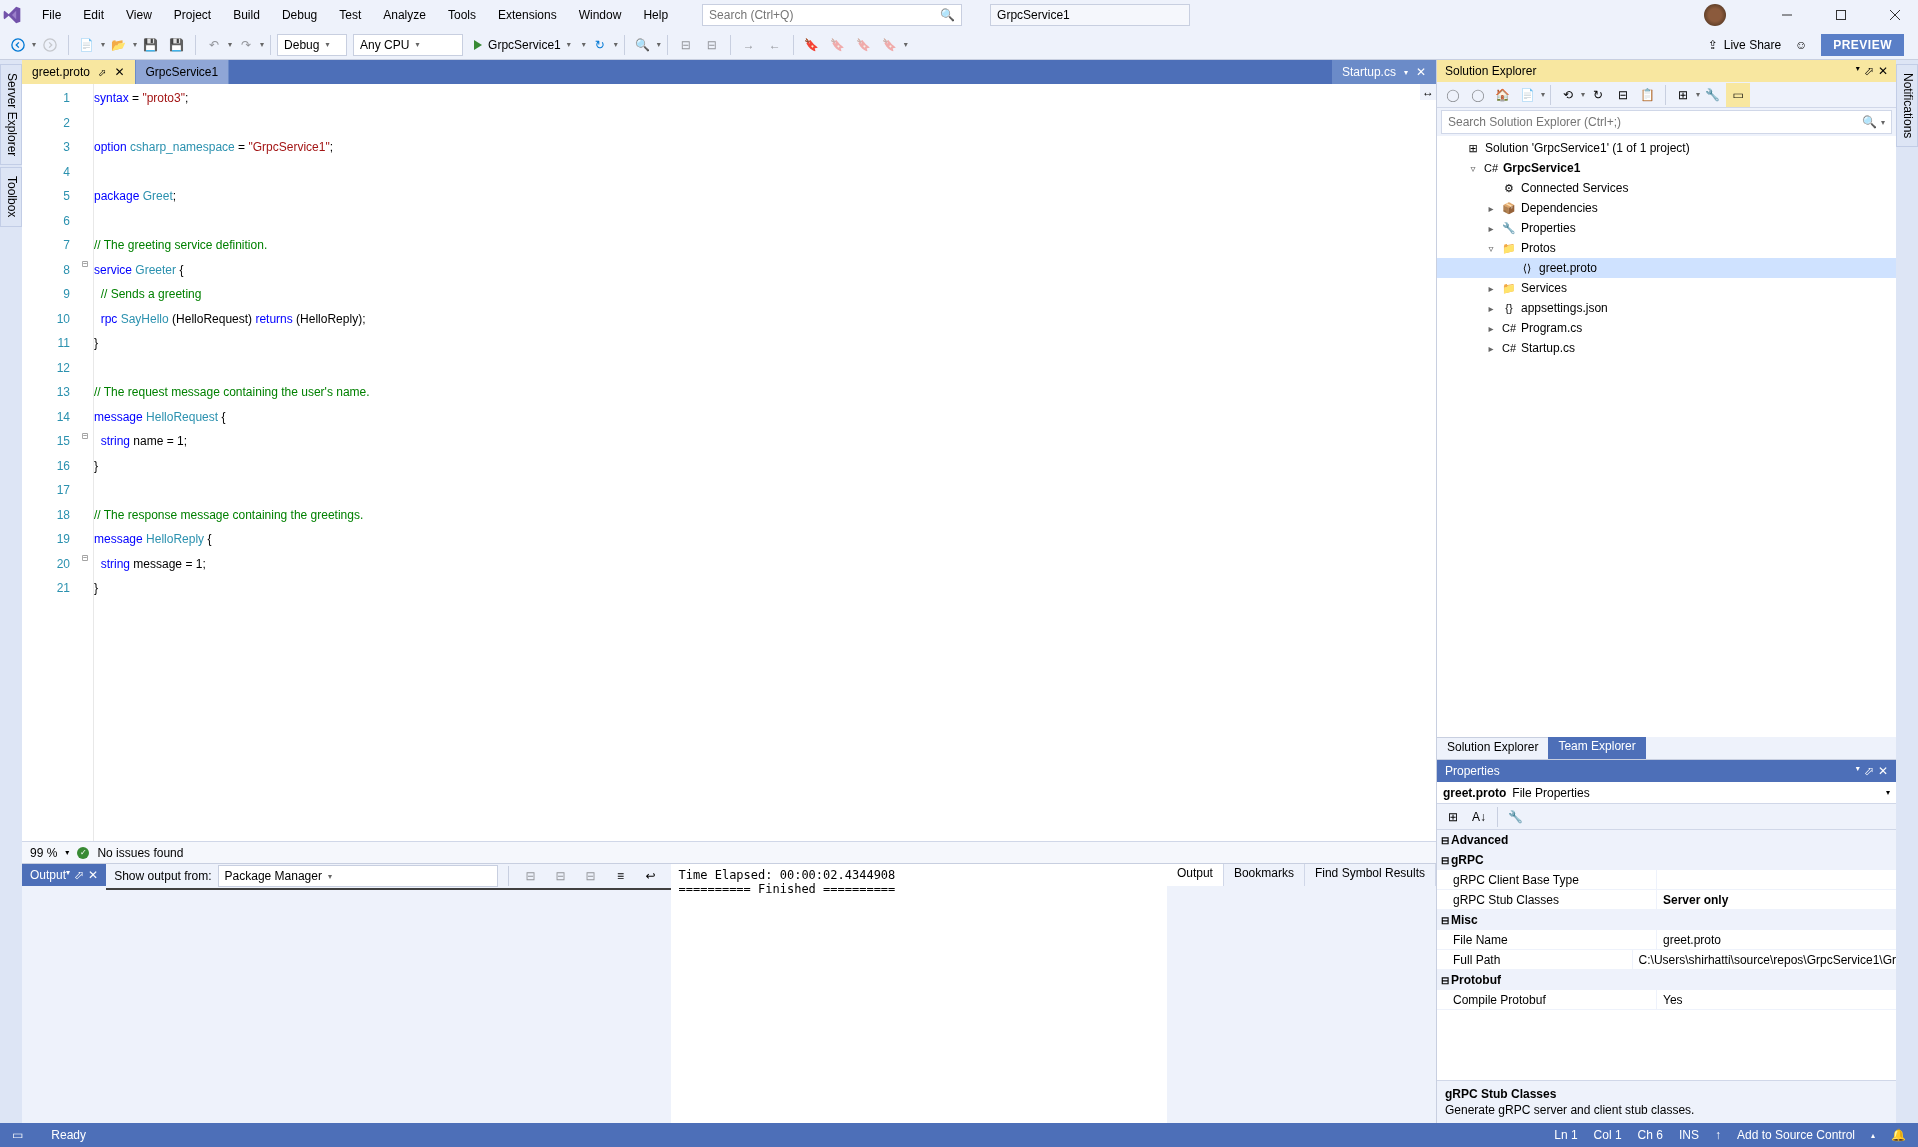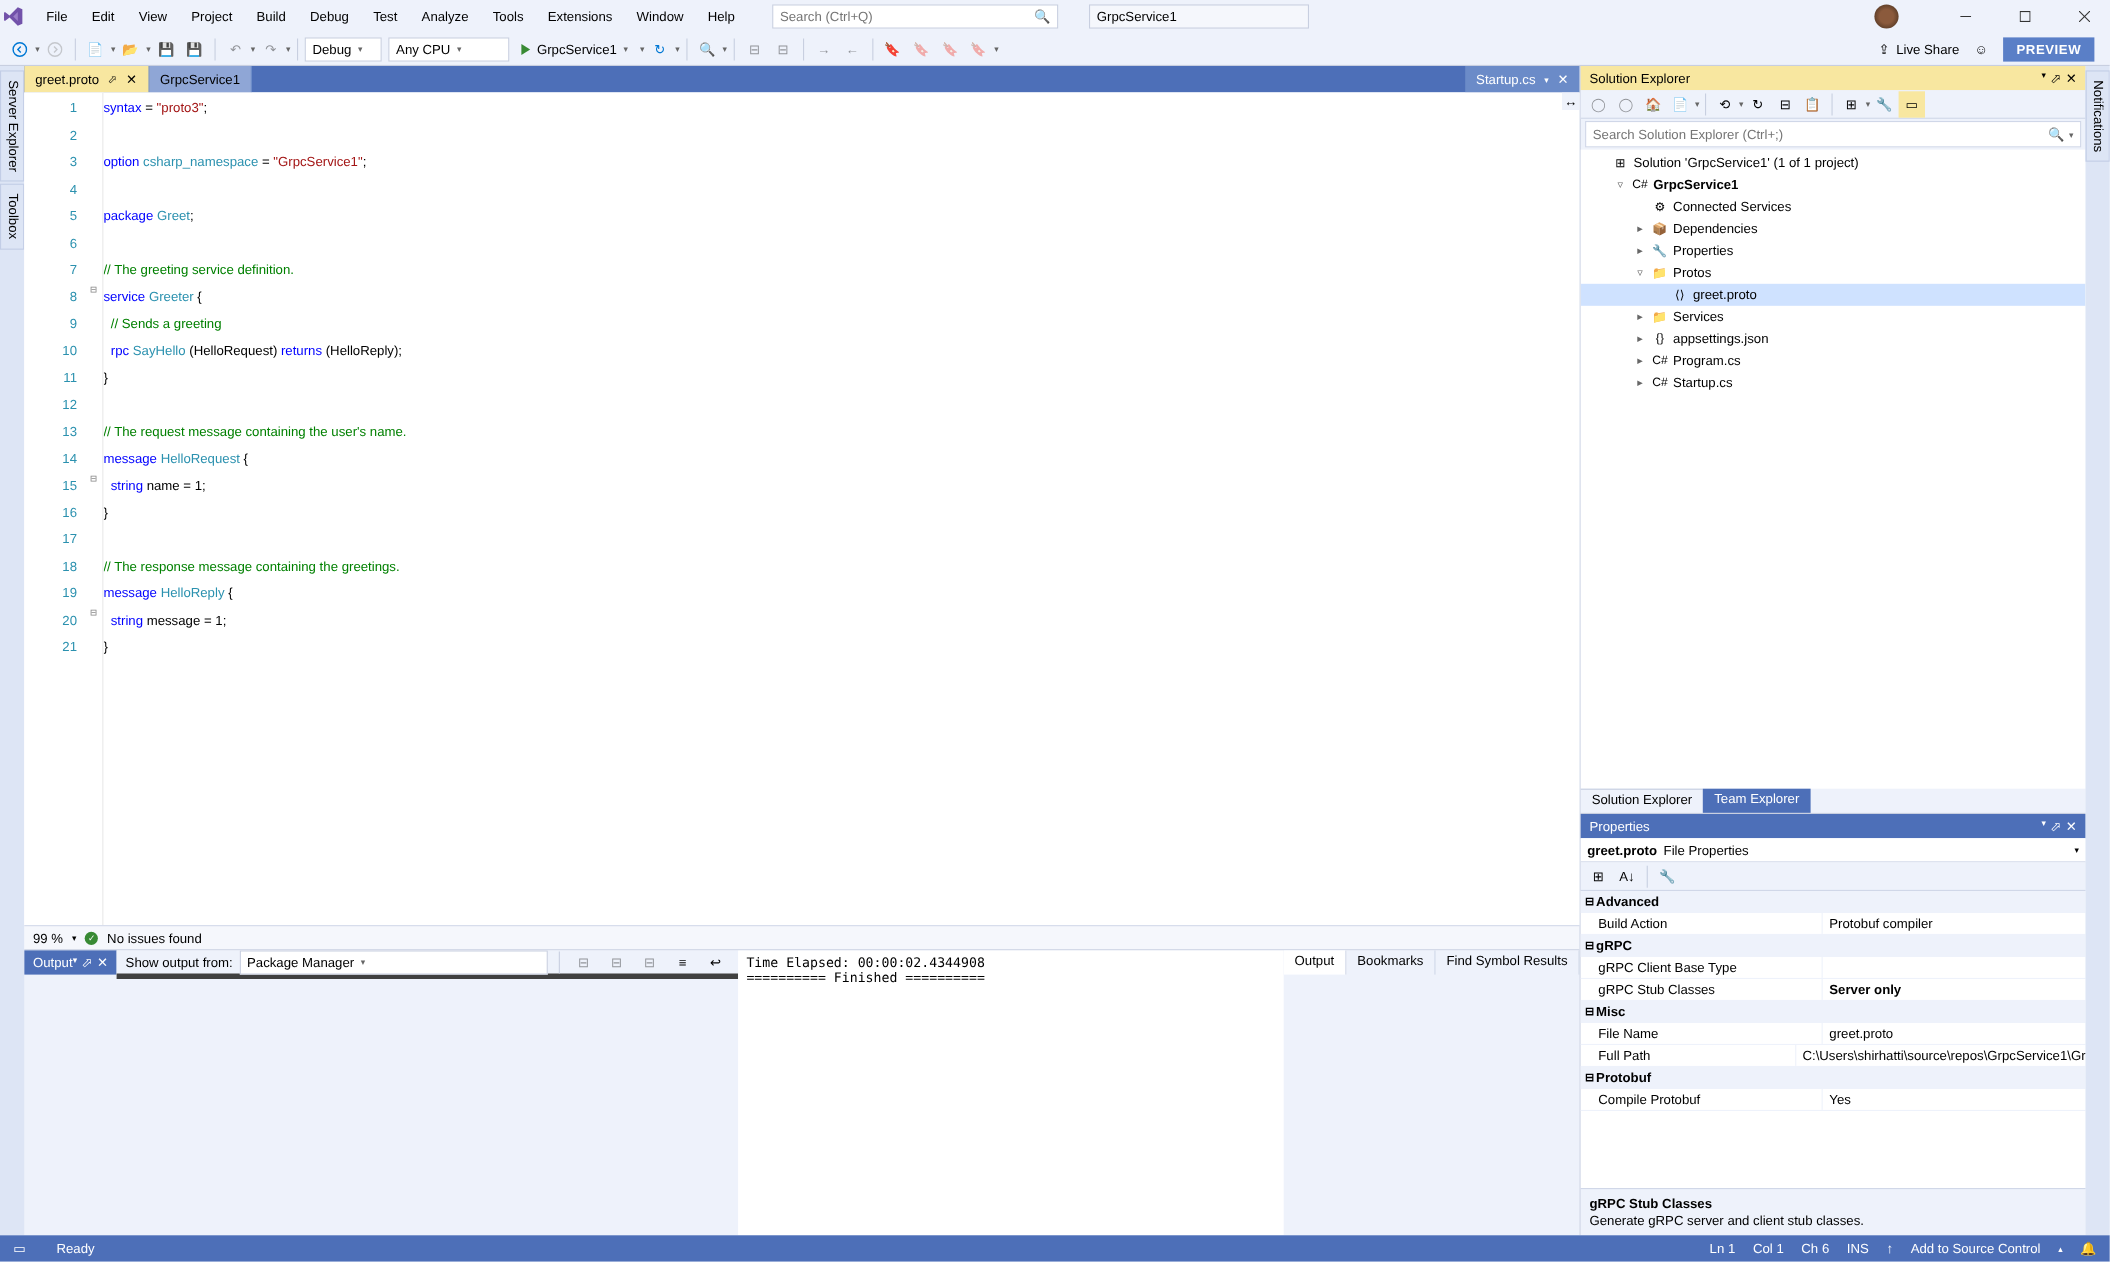--- a/index.html
+++ b/index.html
@@ -62,21 +62,21 @@
 .outline-mark { position: absolute; left: 0; font-size: 10px; color: #888; font-family: monospace; }
 
 
 .editor-status { height: 22px; background: #f5f7fc; border-top: 1px solid #d0d7e8; display: flex; align-items: center; padding: 0 8px; gap: 8px; font-size: 11px; }
 .ok-check { width: 12px; height: 12px; border-radius: 50%; background: #388a34; color: white; display: flex; align-items: center; justify-content: center; font-size: 8px; }
 
 
 .output-panel { height: 260px; display: flex; flex-direction: row; border-top: 1px solid #c8cfe0; }
 .panel-header { height: 22px; background: #4d6fb8; color: white; display: flex; align-items: center; padding: 0 8px; }
 .panel-header-right { margin-left: auto; display: flex; gap: 4px; }
-.output-toolbar { height: 26px; background: #eef2fb; display: flex; align-items: center; padding: 0 8px; gap: 6px; border-bottom: 5px solid #404040; }
+.output-toolbar { height: 26px; background: #eef2fb; display: flex; align-items: center; padding: 0 8px; gap: 6px; border-bottom: 2px solid #404040; }
 .output-body { flex: 1; background: white; font-family: Consolas, monospace; font-size: 12px; padding: 4px 8px; white-space: pre; overflow: hidden; }
 .bottom-tabs { height: 22px; background: #eef2fb; display: flex; }
 .bottom-tab { padding: 2px 10px; border-right: 1px solid #d0d7e8; }
 .bottom-tab.active { background: white; }
 
 
 .right-col { width: 460px; display: flex; flex-direction: column; border-left: 1px solid #c8cfe0; }
 
 
 .sol-header { height: 22px; background: #f8e7a0; display: flex; align-items: center; padding: 0 8px; }
@@ -455,24 +455,20 @@
         <span style="margin-left:auto;font-size:8px">▾</span>
       </div>
       <div class="props-btns">
         <div class="tb-btn">⊞</div>
         <div class="tb-btn">A↓</div>
         <div class="tb-sep"></div>
         <div class="tb-btn">🔧</div>
       </div>
       <div class="props-grid" id="props-host">
           <div class="props-cat"><span class="exp">⊟</span> Advanced</div>
-          <div class="props-row">
-            <div class="props-key">Build Action</div>
-            <div class="props-val">Protobuf compiler</div>
-          </div>
           <div class="props-cat"><span class="exp">⊟</span> gRPC</div>
           <div class="props-row">
             <div class="props-key">gRPC Client Base Type</div>
             <div class="props-val"></div>
           </div>
           <div class="props-row">
             <div class="props-key">gRPC Stub Classes</div>
             <div class="props-val bold">Server only</div>
           </div>
           <div class="props-cat"><span class="exp">⊟</span> Misc</div>

